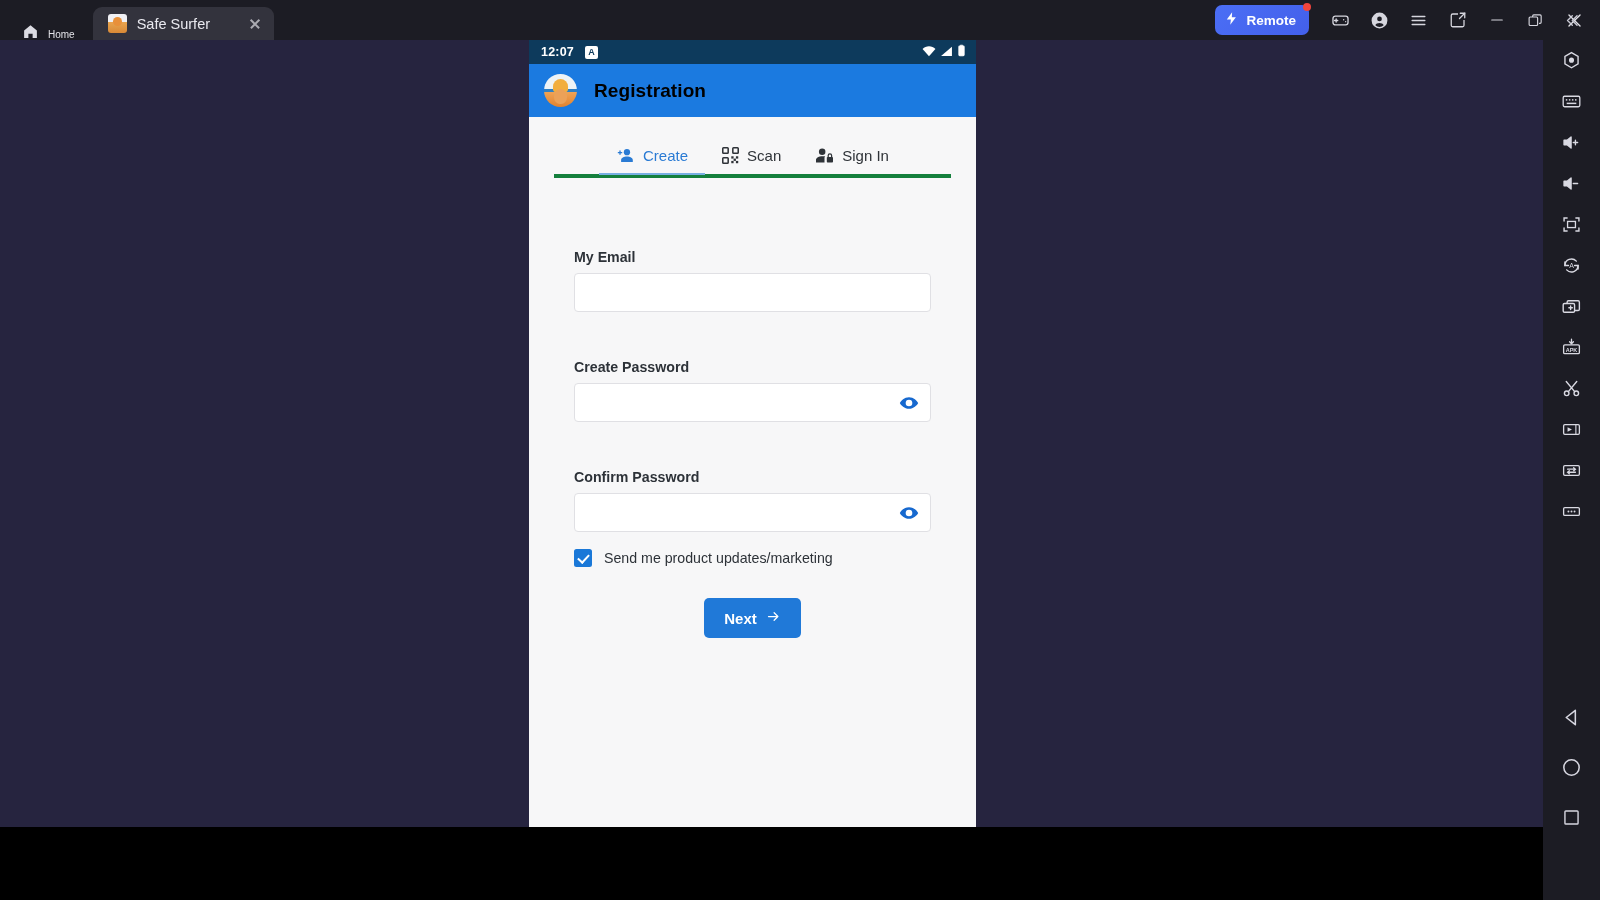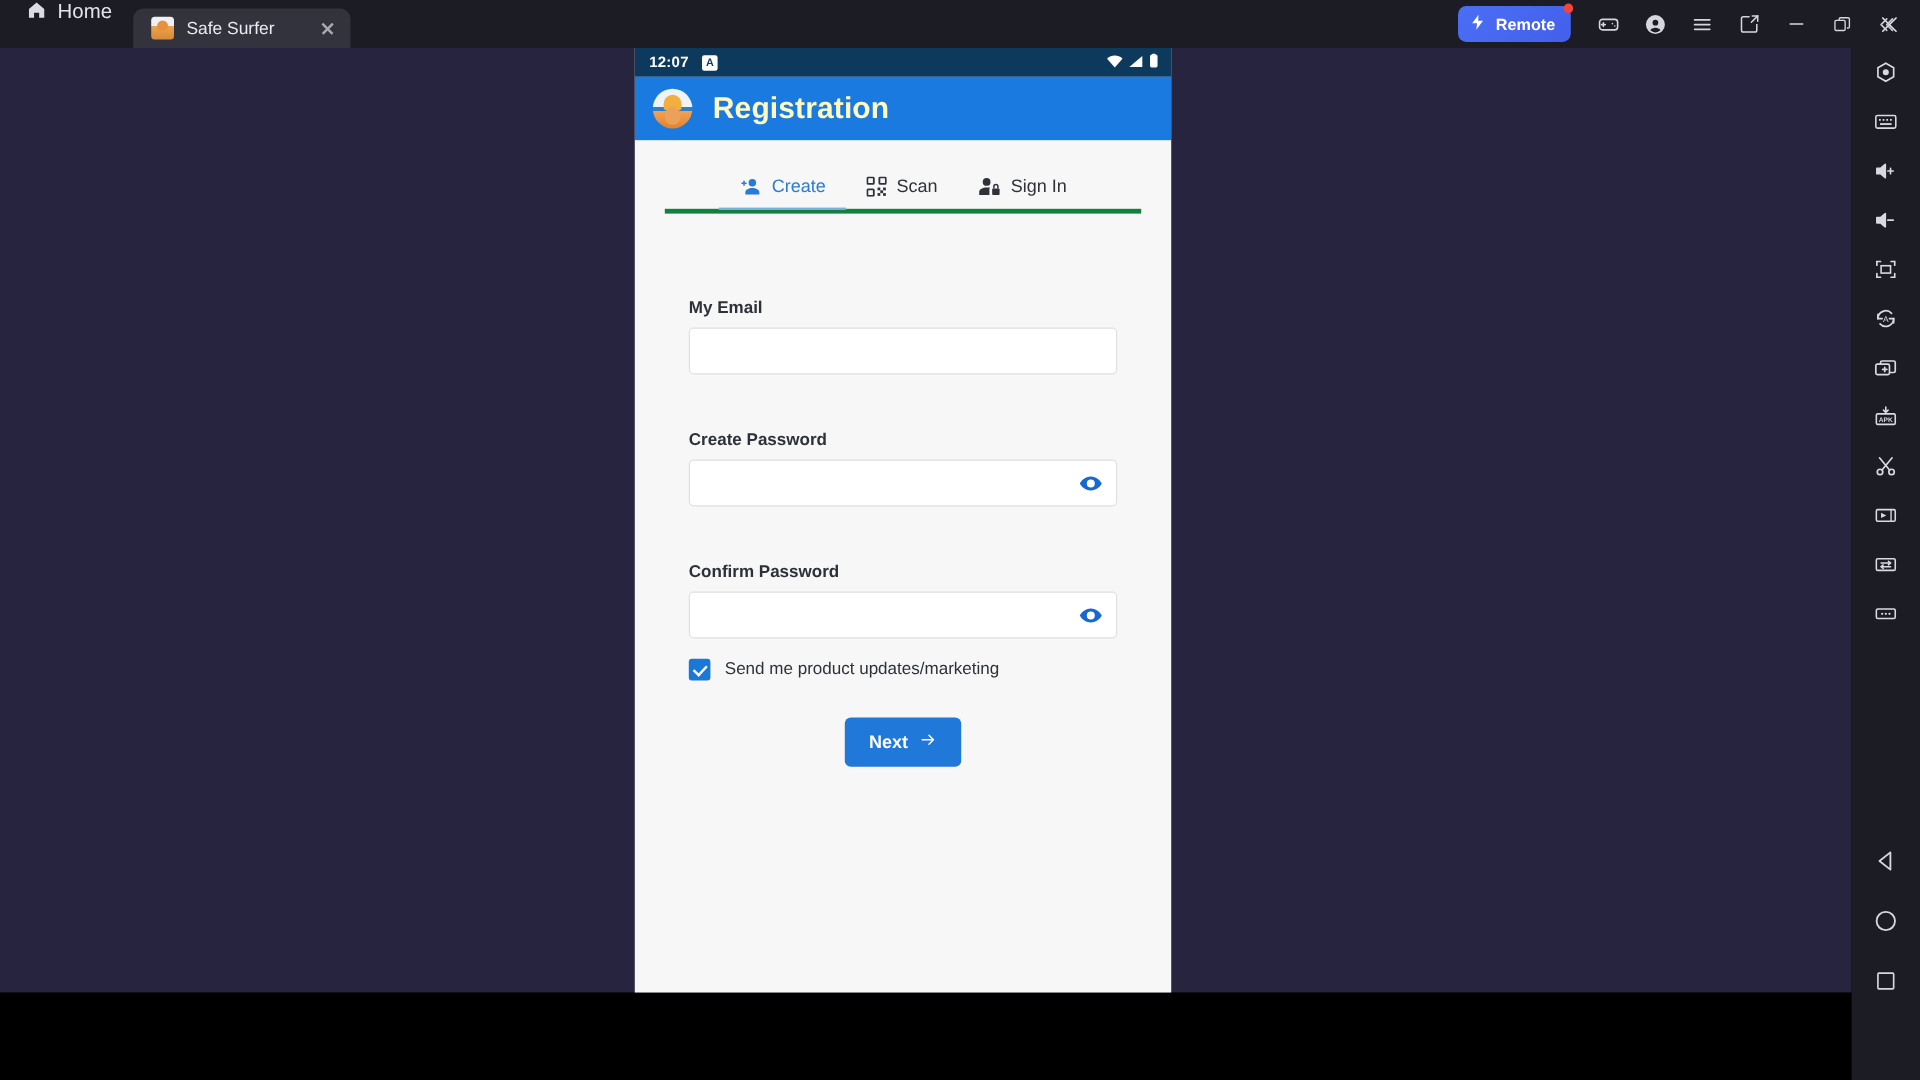--- a/index.html
+++ b/index.html
@@ -11,22 +11,22 @@
   }
 
   
   #app-root { position: relative; width: 1600px; height: 900px; background:#000; }
 
   #titlebar {
     position: absolute; top: 0; left: 0; width: 1600px; height: 40px;
     background: #1c1c24; display: flex; align-items: flex-end;
   }
   #home-tab {
-    display: flex; align-items: flex-start; gap: 9px;
-    height: 40px; padding: 0 18px 0 22px; color: #e3e3e8; font-size: 17px;
+    display: flex; align-items: flex-end; gap: 9px;
+    height: 40px; padding: 0 18px 0 22px; color: #e3e3e8; font-size: 10px;
   }
   .home-icon svg { display:block; }
   #browser-tab {
     position: relative; display: flex; align-items: center; gap: 10px;
     height: 33px; width: 181px; padding: 0 10px 0 15px;
     background: #33333d; border-radius: 9px 9px 0 0; color: #e9e9ef; font-size: 14.5px;
   }
   .tab-favicon {
     width: 19px; height: 19px; border-radius: 3px; flex: none; position: relative;
     background: linear-gradient(#f0f0f4 0%, #f0f0f4 42%, #e8a54f 42%, #d98936 100%);
@@ -110,21 +110,21 @@
     flex:none;
   }
   #app-logo::before {
     content:""; position:absolute; left:9px; top:5px; width:15px; height:13px;
     border-radius: 8px 8px 3px 3px; background:#f2ae3e;
   }
   #app-logo::after {
     content:""; position:absolute; left:10px; top:15px; width:13px; height:15px;
     border-radius: 50% 50% 45% 45%; background:#eca158;
   }
-  #app-title { color:#fef9c3; font-size: 25px; font-weight: 700; letter-spacing:.1px; }
+  #app-title { color:#000000; font-size: 19px; font-weight: 700; letter-spacing:.1px; }
 
   #phone-body { flex:1; background:#f7f7f8; overflow:hidden; }
 
   
   #stepper { padding-top: 26px; display:flex; flex-direction:column; align-items:center; }
   #stepper-track {
     width: 320px; height: 32px; position:relative; display:flex; align-items:center; justify-content:center;
   }
   #stepper-track::before {
     content:""; position:absolute; left:0; right:0; top:15px; height:3px; background:#1668b8;

